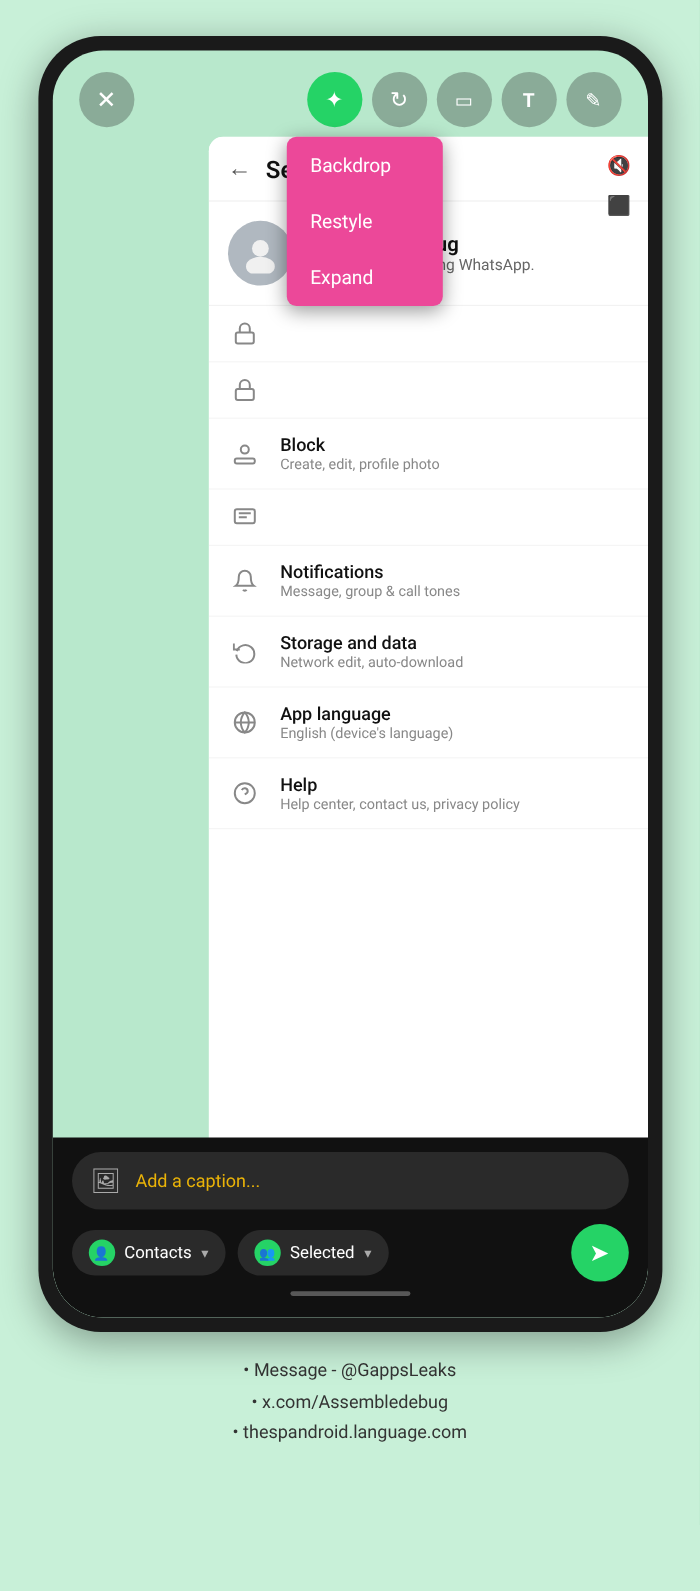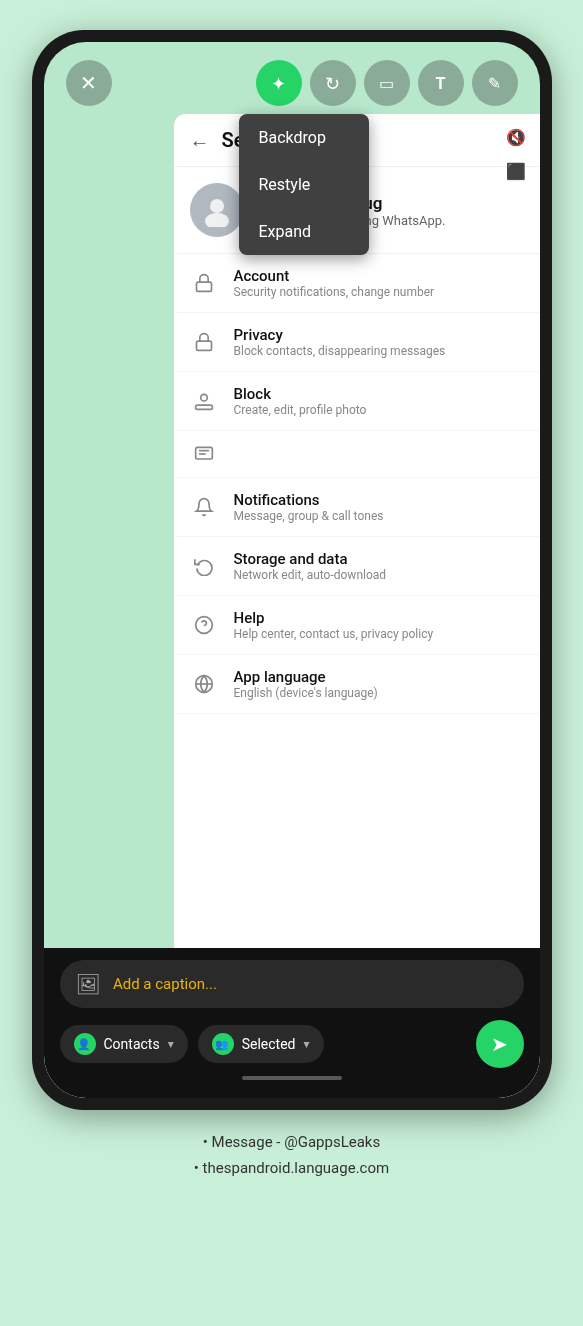--- a/index.html
+++ b/index.html
@@ -79,21 +79,21 @@
     .top-right-icons {
       display: flex;
       gap: 8px;
     }
 
     
     .dropdown-menu {
       position: absolute;
       top: 72px;
       left: 195px;
-      background: #404040;
+      background: #ec4899;
       border-radius: 8px;
       z-index: 50;
       min-width: 130px;
       overflow: hidden;
       box-shadow: 0 4px 16px rgba(0,0,0,0.4);
     }
     .dropdown-item {
       padding: 14px 20px;
       color: white;
       font-size: 16px;
@@ -358,36 +358,28 @@
         </div>
       </div>
 
       <div class="settings-item">
         <div class="settings-icon">
           <svg width="20" height="20" viewBox="0 0 24 24" fill="none" stroke="#888" stroke-width="2">
             <rect x="3" y="11" width="18" height="11" rx="2"></rect>
               <path d="M7 11V7a5 5 0 0 1 10 0v4"></path>
           </svg>
         </div>
-        <div class="settings-text">
-          <div class="item-title">Account</div>
-          <div class="item-sub">Security notifications, change number</div>
-        </div>
       </div>
 
       <div class="settings-item">
         <div class="settings-icon">
           <svg width="20" height="20" viewBox="0 0 24 24" fill="none" stroke="#888" stroke-width="2">
             <rect x="3" y="11" width="18" height="11" rx="2"></rect>
               <path d="M7 11V7a5 5 0 0 1 10 0v4"></path>
           </svg>
-        </div>
-        <div class="settings-text">
-          <div class="item-title">Privacy</div>
-          <div class="item-sub">Block contacts, disappearing messages</div>
         </div>
       </div>
 
       <div class="settings-item">
         <div class="settings-icon">
           <svg width="20" height="20" viewBox="0 0 24 24" fill="none" stroke="#888" stroke-width="2">
             <circle cx="12" cy="8" r="4"></circle>
               <rect x="2" y="17" width="20" height="5" rx="2"></rect>
           </svg>
         </div>
@@ -430,41 +422,41 @@
         <div class="settings-text">
           <div class="item-title">Storage and data</div>
           <div class="item-sub">Network edit, auto-download</div>
         </div>
       </div>
 
       <div class="settings-item">
         <div class="settings-icon">
           <svg width="20" height="20" viewBox="0 0 24 24" fill="none" stroke="#888" stroke-width="2">
             <circle cx="12" cy="12" r="10"></circle>
+              <line x1="2" y1="12" x2="22" y2="12"></line>
+              <path d="M12 2a15.3 15.3 0 0 1 4 10 15.3 15.3 0 0 1-4 10 15.3 15.3 0 0 1-4-10 15.3 15.3 0 0 1 4-10z"></path>
+          </svg>
+        </div>
+        <div class="settings-text">
+          <div class="item-title">App language</div>
+          <div class="item-sub">English (device's language)</div>
+        </div>
+      </div>
+
+      <div class="settings-item">
+        <div class="settings-icon">
+          <svg width="20" height="20" viewBox="0 0 24 24" fill="none" stroke="#888" stroke-width="2">
+            <circle cx="12" cy="12" r="10"></circle>
               <path d="M9.09 9a3 3 0 0 1 5.83 1c0 2-3 3-3 3"></path>
               <line x1="12" y1="17" x2="12.01" y2="17"></line>
           </svg>
         </div>
         <div class="settings-text">
           <div class="item-title">Help</div>
           <div class="item-sub">Help center, contact us, privacy policy</div>
-        </div>
-      </div>
-
-      <div class="settings-item">
-        <div class="settings-icon">
-          <svg width="20" height="20" viewBox="0 0 24 24" fill="none" stroke="#888" stroke-width="2">
-            <circle cx="12" cy="12" r="10"></circle>
-              <line x1="2" y1="12" x2="22" y2="12"></line>
-              <path d="M12 2a15.3 15.3 0 0 1 4 10 15.3 15.3 0 0 1-4 10 15.3 15.3 0 0 1-4-10 15.3 15.3 0 0 1 4-10z"></path>
-          </svg>
-        </div>
-        <div class="settings-text">
-          <div class="item-title">App language</div>
-          <div class="item-sub">English (device's language)</div>
         </div>
       </div>
     </div>
 
     <div class="bottom-area">
       <div class="caption-input">
         <span class="caption-icon">🖼</span>
         <span class="caption-text">Add a caption...</span>
       </div>
       <div class="send-row">
@@ -483,14 +475,15 @@
         </div>
       </div>
       <div class="home-indicator"></div>
     </div>
 
   </div>
 </div>
 
 <div class="footer-text">
   <div>• Message - @GappsLeaks</div>
+  <div>• x.com/Assembledebug</div>
   <div>• thespandroid.language.com</div>
 </div>
 
 </body></html>

